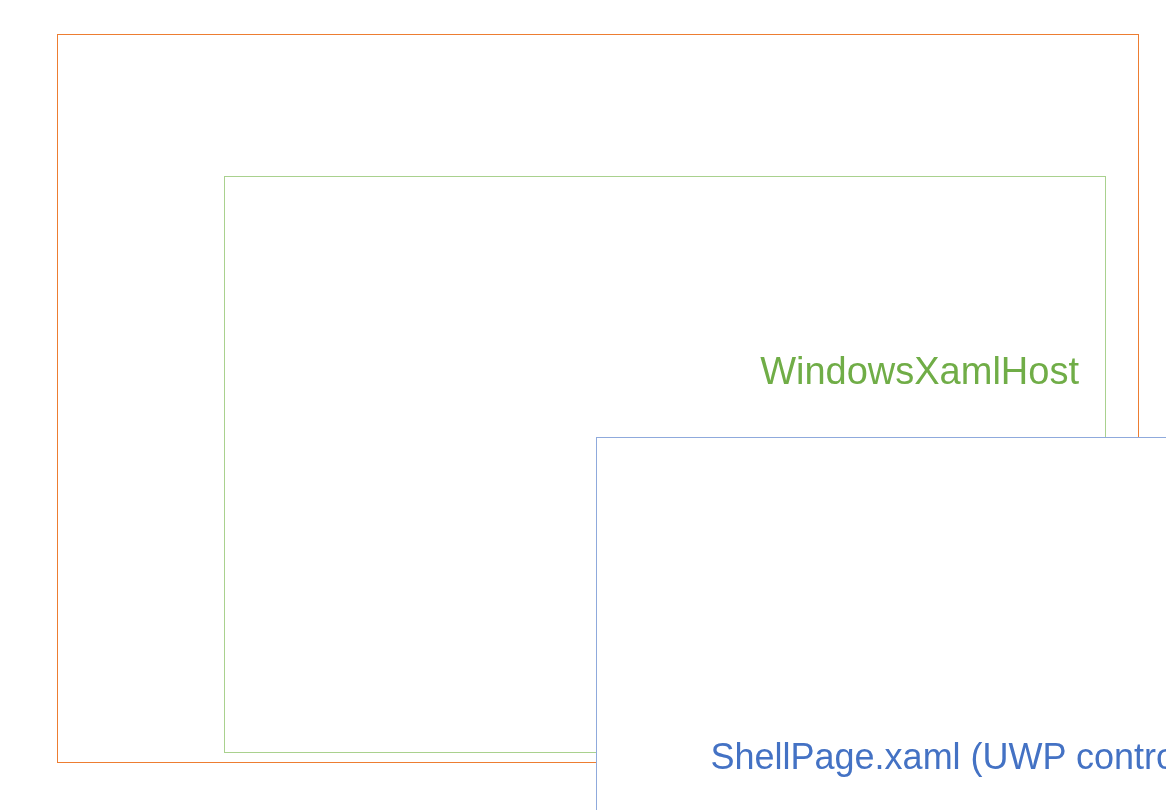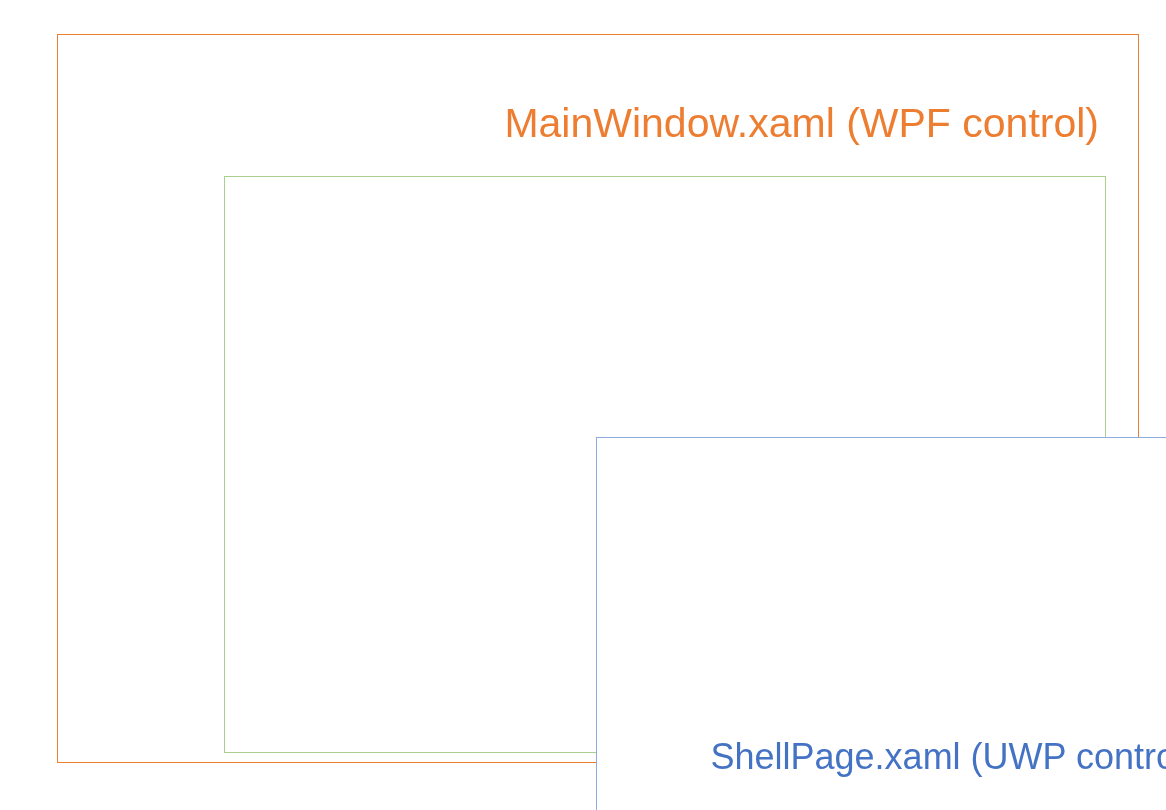--- a/index.html
+++ b/index.html
@@ -83,24 +83,24 @@
     color: #4472C4;
   }
 </style>
 </head>
 <body>
 
 <div id="canvas">
 
   <div class="layer-outer">
 
-    <span class="layer-label label-outer">MainWindow.xaml (WPF control)</span>
 
     <div class="layer-middle">
 
+      <span class="layer-label label-middle">WindowsXamlHost</span>
 
       <div class="layer-inner">
 
         <span class="layer-label label-inner">ShellPage.xaml (UWP control)</span>
 
       </div>
 
     </div>
 
   </div>

